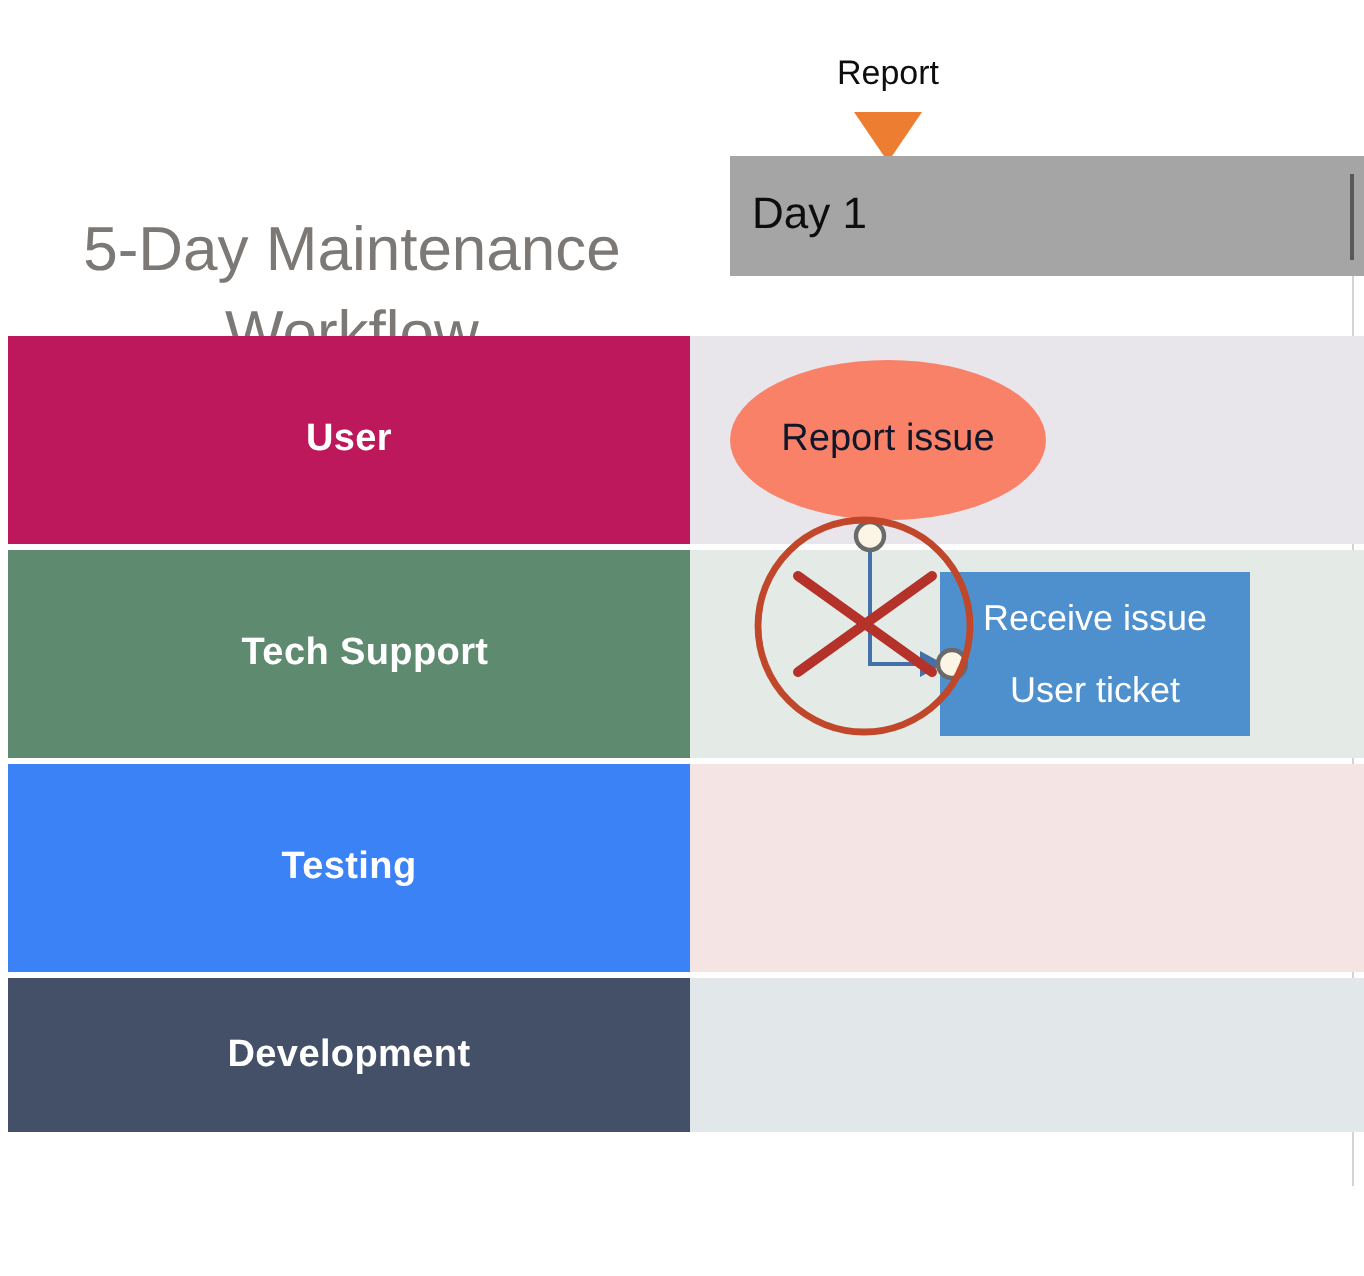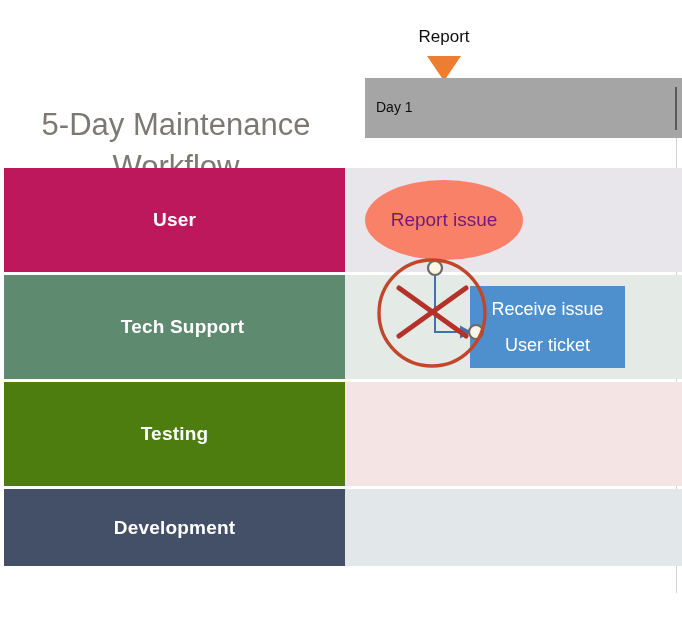--- a/index.html
+++ b/index.html
@@ -66,21 +66,21 @@
     left: 365px;
     top: 78px;
     width: 317px;
     height: 60px;
     background: #A5A5A5;
   }
   .day-band-label {
     position: absolute;
     left: 11px;
     top: 15px;
-    font-size: 14px;
+    font-size: 22px;
     color: #0d0d0d;
     line-height: 28px;
   }
   .day-divider {
     position: absolute;
     right: 5px;
     top: 9px;
     width: 2px;
     height: 43px;
     background: #595959;
@@ -193,30 +193,30 @@
     <div class="lane-label" style="background: #be185d;">User</div>
   </div>
 
   <div class="lane" id="lane-1" style="top: 275px; height: 104px; width: 682px;">
     <div class="lane-body" style="background: rgb(228, 235, 231);"></div>
     <div class="lane-label" style="background: rgb(94, 138, 112); padding-left: 16px;">Tech Support</div>
   </div>
 
   <div class="lane" id="lane-2" style="top: 382px; height: 104px; width: 682px;">
     <div class="lane-body" style="background: rgb(244, 228, 228);"></div>
-    <div class="lane-label" style="background: #4d7c0f;">Testing</div>
+    <div class="lane-label" style="background: #3b82f6;">Testing</div>
   </div>
 
   <div class="lane" id="lane-3" style="top: 489px; height: 77px; width: 682px;">
     <div class="lane-body" style="background: rgb(226, 231, 234);"></div>
     <div class="lane-label" style="background: rgb(67, 80, 104);">Development</div>
   </div>
 
   <div class="bubble" style="background: rgb(249, 129, 104);">
-    <span style="color: #701a75;">Report issue</span>
+    <span style="color: #0f172a;">Report issue</span>
   </div>
 
   <div class="task-box" style="background: rgb(78, 144, 206);">
     <span style="color: rgb(255, 255, 255);">Receive issue</span>
     <span style="color: rgb(255, 255, 255);">User ticket</span>
   </div>
 
   <div class="annotation">
     <svg width="120" height="114" viewBox="0 0 120 114">
 

